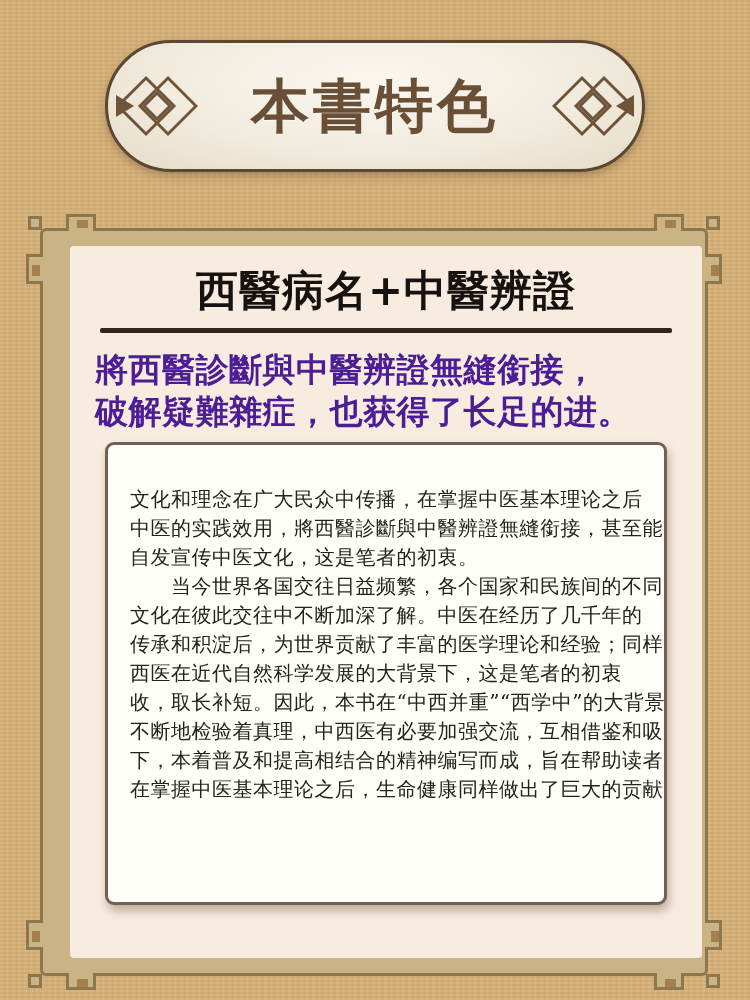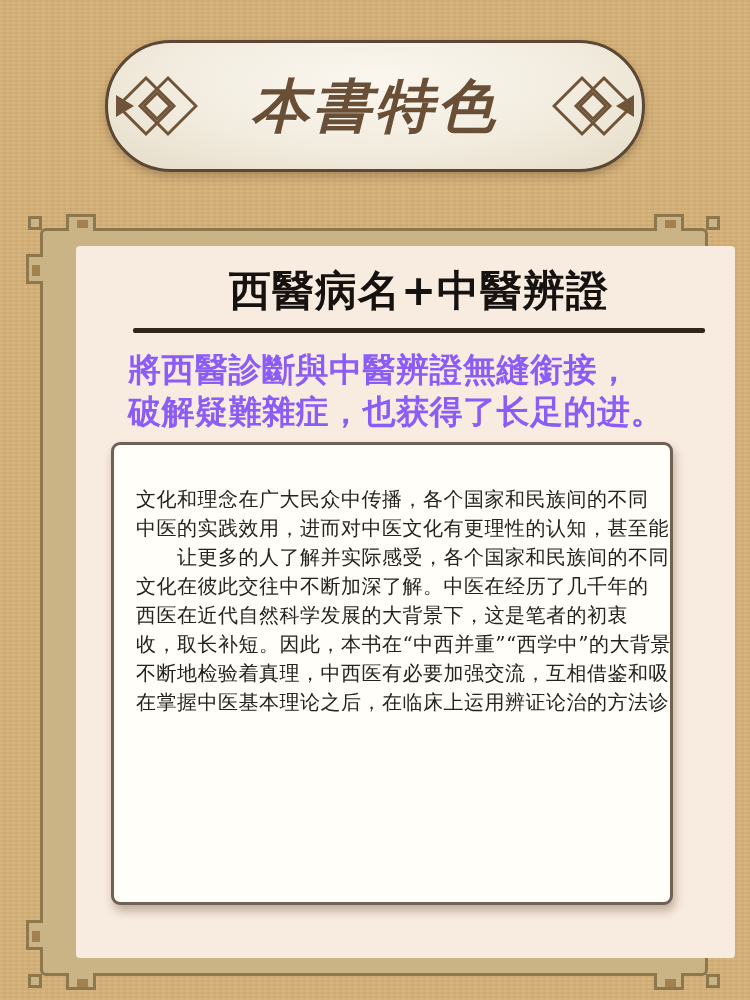--- a/index.html
+++ b/index.html
@@ -14,21 +14,21 @@
   }
 
   
   .banner{
     position:absolute;left:105px;top:40px;width:540px;height:132px;
     box-sizing:border-box;
     background:radial-gradient(ellipse at 50% 30%, #fbf7ef 0%, #f2ecdf 55%, #e5dcc7 100%);
     border:3px solid #5c4734;border-radius:70px;
     box-shadow:0 4px 8px rgba(90,66,40,.35);
     overflow:hidden;z-index:5;
-    display:flex;align-items:center;justify-content:center;font-style:italic;
+    display:flex;align-items:center;justify-content:center;
   }
   .banner-title{
     font-size:58px;font-weight:bold;color:#6a4f37;letter-spacing:4px;line-height:1;
     text-shadow:0 1px 0 rgba(255,255,255,.5);
   }
   .orn{position:absolute;top:50%;width:84px;height:100px;}
   .orn-left{left:6px;transform:translateY(-50%);}
   .orn-right{right:6px;transform:translateY(-50%) scaleX(-1);}
 
   
@@ -43,31 +43,31 @@
   .tab-right{border-left:none;}
   .dg{position:absolute;width:14px;height:14px;background:#cab485;border:3px solid #8d784e;box-sizing:border-box;z-index:2;}
   .sq{position:absolute;background:#a3814f;}
   .sq-h{left:8px;top:3px;width:11px;height:8px;}
   .sq-hd{left:8px;top:6px;width:11px;height:8px;}
   .sq-v{left:3px;top:8px;width:8px;height:11px;}
   .sq-vr{left:6px;top:8px;width:8px;height:11px;}
 
   
   .card{
-    position:absolute;left:76px;top:246px;width:632px;height:712px;
-    background:#f8ebe0;border-radius:4px;z-index:3;padding-left:27px;
+    position:absolute;left:70px;top:246px;width:632px;height:712px;
+    background:#f8ebe0;border-radius:4px;z-index:3;
   }
   .card-heading{
     margin-top:18px;text-align:center;
     font-size:42px;font-weight:bold;color:#15120f;letter-spacing:1px;line-height:54px;
   }
   .card-divider{margin:10px 30px 0 30px;height:5px;background:#30251a;border-radius:2px;}
   .card-subtitle{margin:16px 24px 0 25px;}
   .subtitle-line{
-    font-size:33px;line-height:42px;font-weight:600;color:#8b5cf6;letter-spacing:0.5px;
+    font-size:33px;line-height:42px;font-weight:600;color:#4c1d95;letter-spacing:0.5px;
   }
 
   
   .excerpt-box{
     position:absolute;left:35px;top:196px;width:562px;height:463px;box-sizing:border-box;
     background:#fffef8;border:3px solid #6f6156;border-radius:9px;
     box-shadow:2px 6px 10px rgba(110,80,50,.4);
     padding:40px 16px 0 22px;overflow:hidden;
   }
   .excerpt-line{
@@ -132,22 +132,25 @@
 <div class="card">
   <div class="card-heading">西醫病名+中醫辨證</div>
   <div class="card-divider"></div>
 
   <div class="card-subtitle">
     <div class="subtitle-line">將西醫診斷與中醫辨證無縫銜接，</div>
     <div class="subtitle-line">破解疑難雜症，也获得了长足的进。</div>
   </div>
 
   <div class="excerpt-box">
-    <div class="excerpt-line">文化和理念在广大民众中传播，各个国家和民族间的不同</div>
-    <div class="excerpt-line">中医的实践效用，进而对中医文化有更理性的认知，甚至能</div>
-    <div class="excerpt-line">　　让更多的人了解并实际感受，各个国家和民族间的不同</div>
+    <div class="excerpt-line">文化和理念在广大民众中传播，在掌握中医基本理论之后</div>
+    <div class="excerpt-line">中医的实践效用，將西醫診斷與中醫辨證無縫銜接，甚至能</div>
+    <div class="excerpt-line">自发宣传中医文化，这是笔者的初衷。</div>
+    <div class="excerpt-line">　　当今世界各国交往日益频繁，各个国家和民族间的不同</div>
     <div class="excerpt-line">文化在彼此交往中不断加深了解。中医在经历了几千年的</div>
+    <div class="excerpt-line">传承和积淀后，为世界贡献了丰富的医学理论和经验；同样</div>
     <div class="excerpt-line">西医在近代自然科学发展的大背景下，这是笔者的初衷</div>
     <div class="excerpt-line">收，取长补短。因此，本书在“中西并重”“西学中”的大背景</div>
     <div class="excerpt-line">不断地检验着真理，中西医有必要加强交流，互相借鉴和吸</div>
-    <div class="excerpt-line">在掌握中医基本理论之后，在临床上运用辨证论治的方法诊</div>
+    <div class="excerpt-line">下，本着普及和提高相结合的精神编写而成，旨在帮助读者</div>
+    <div class="excerpt-line">在掌握中医基本理论之后，生命健康同样做出了巨大的贡献</div>
   </div>
 </div>
 
 </body></html>

